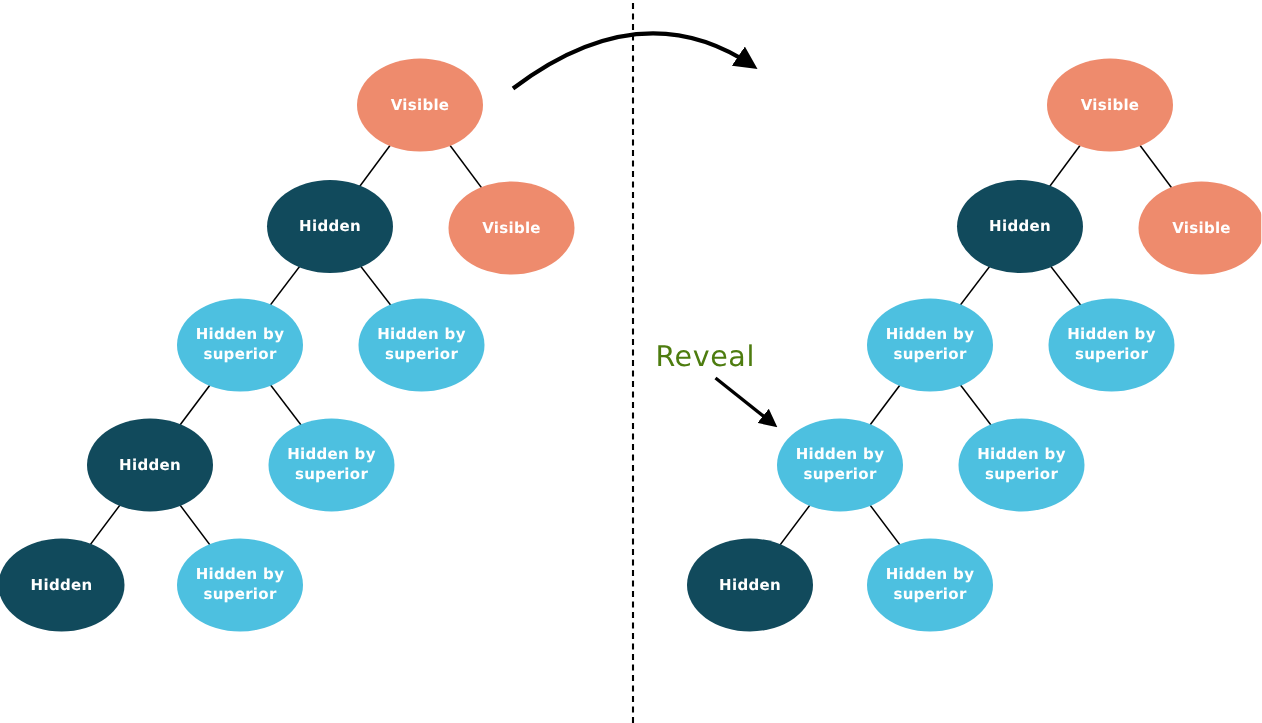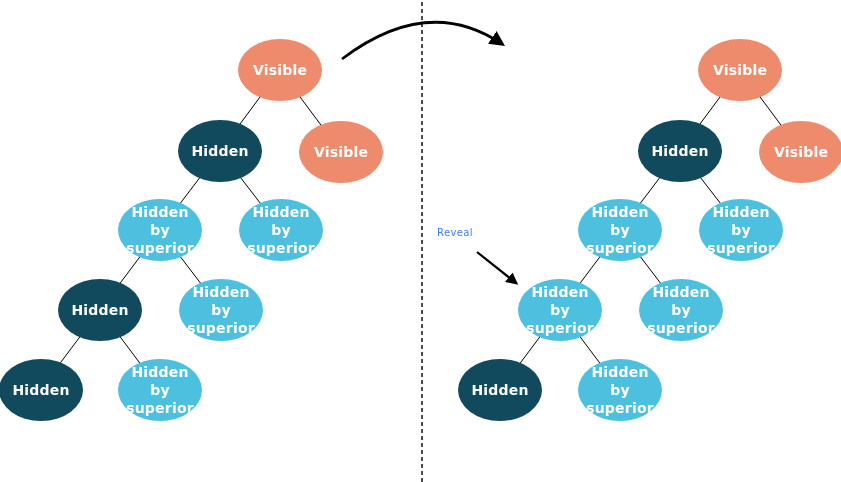--- a/index.html
+++ b/index.html
@@ -24,33 +24,33 @@
     display: flex;
     align-items: center;
     justify-content: center;
     text-align: center;
     box-sizing: border-box;
     padding: 3px 4px;
     z-index: 2;
   }
   .node span {
     color: #ffffff;
-    font-size: 14px;
+    font-size: 10px;
     font-weight: 600;
     line-height: 1.3;
     letter-spacing: 0.2px;
     max-width: 78px;
     display: inline-block;
   }
   .reveal-label {
     position: absolute;
     left: 437px;
     top: 227px;
-    font-size: 10px;
-    color: #3b82f6;
+    font-size: 19px;
+    color: #4d7c0f;
     letter-spacing: 0.4px;
     z-index: 3;
   }
 </style>
 </head>
 <body>
 
 <div class="canvas">
 
   <svg class="layer" viewBox="0 0 841 482" xmlns="http://www.w3.org/2000/svg">

